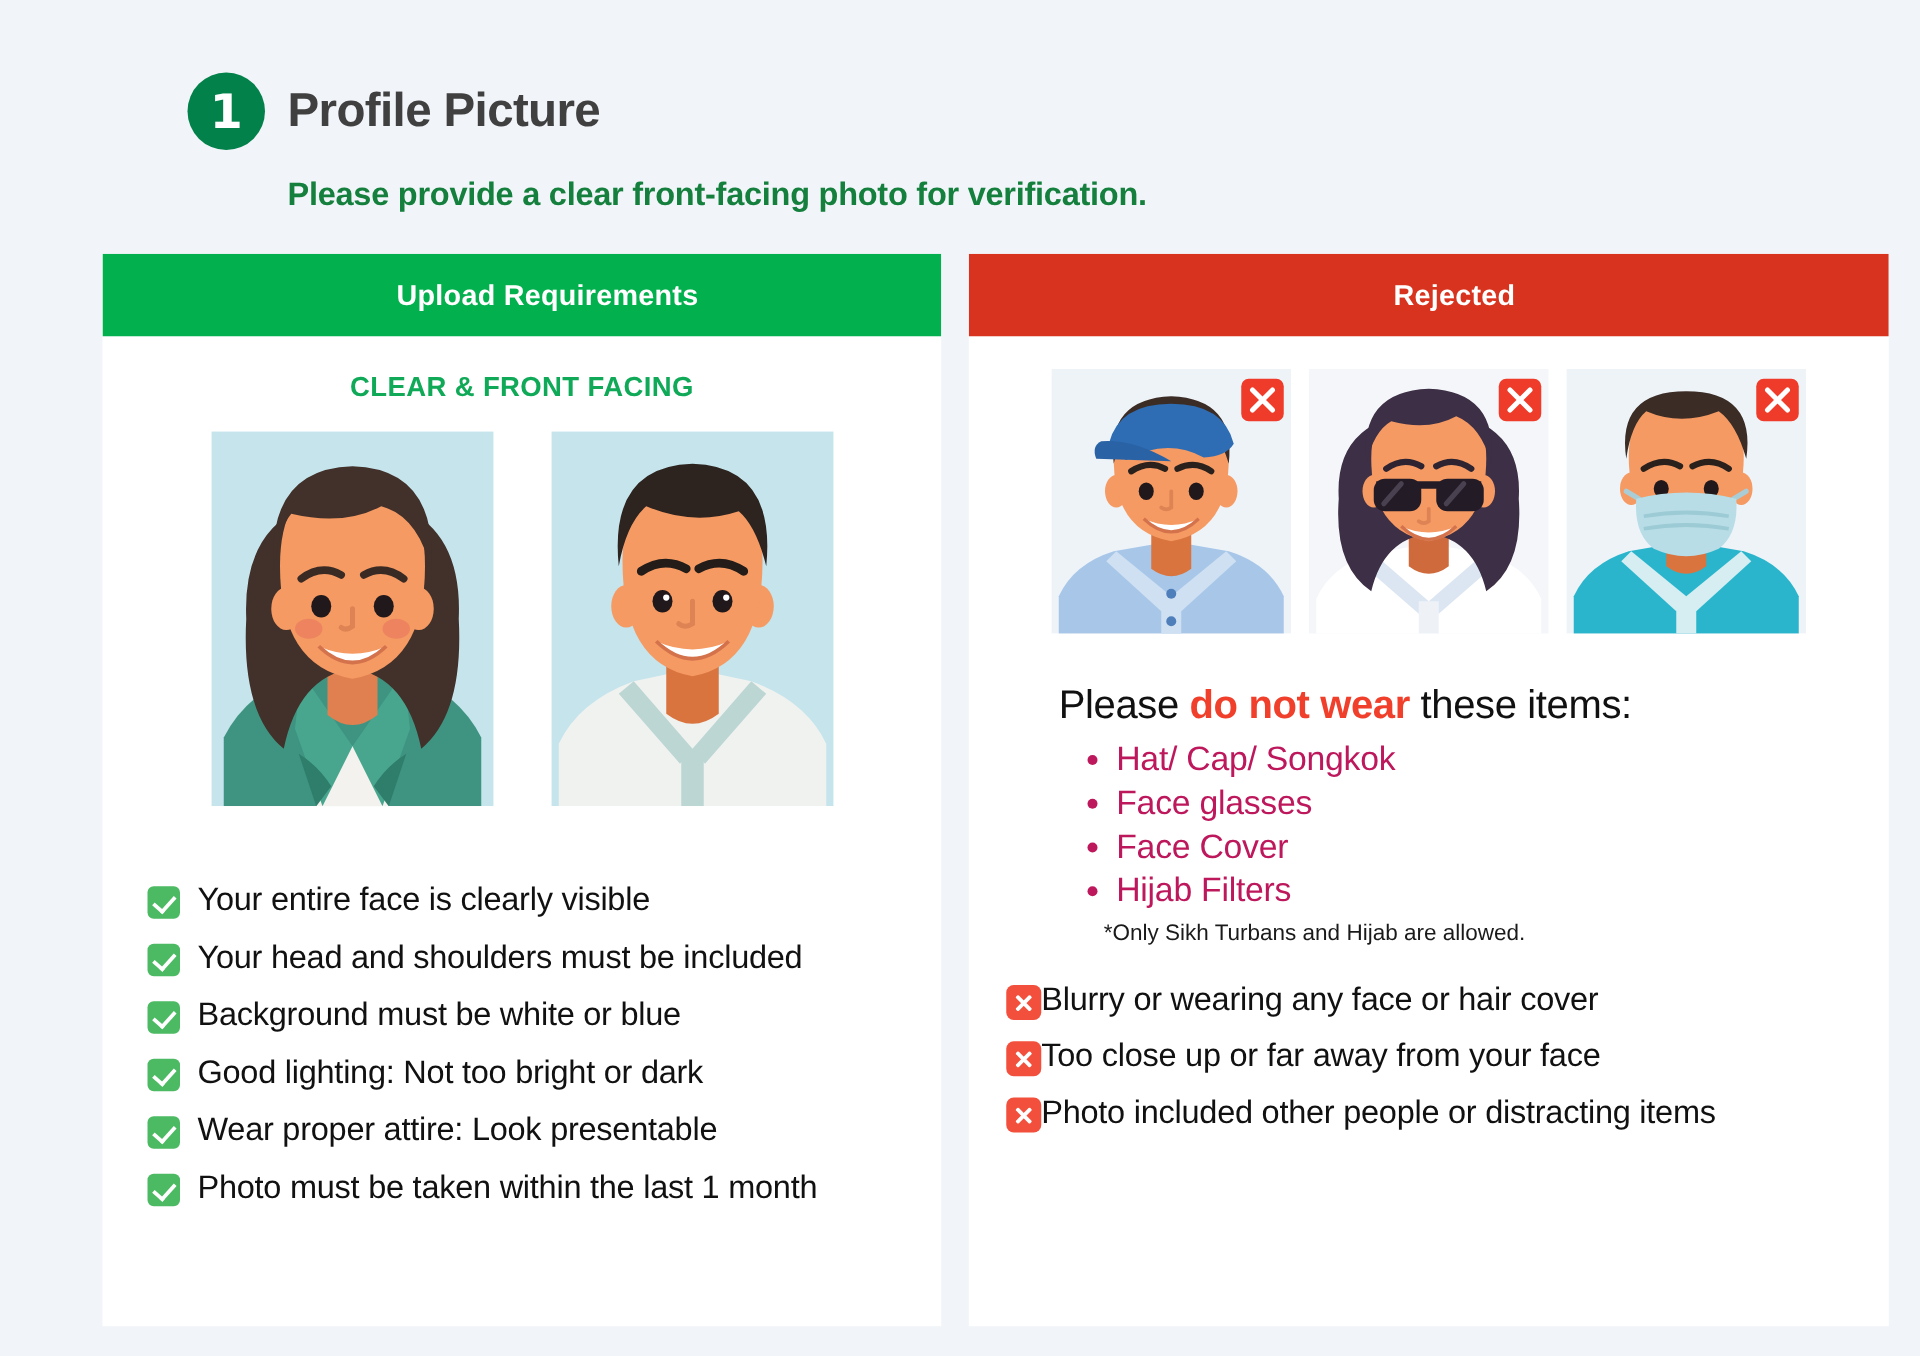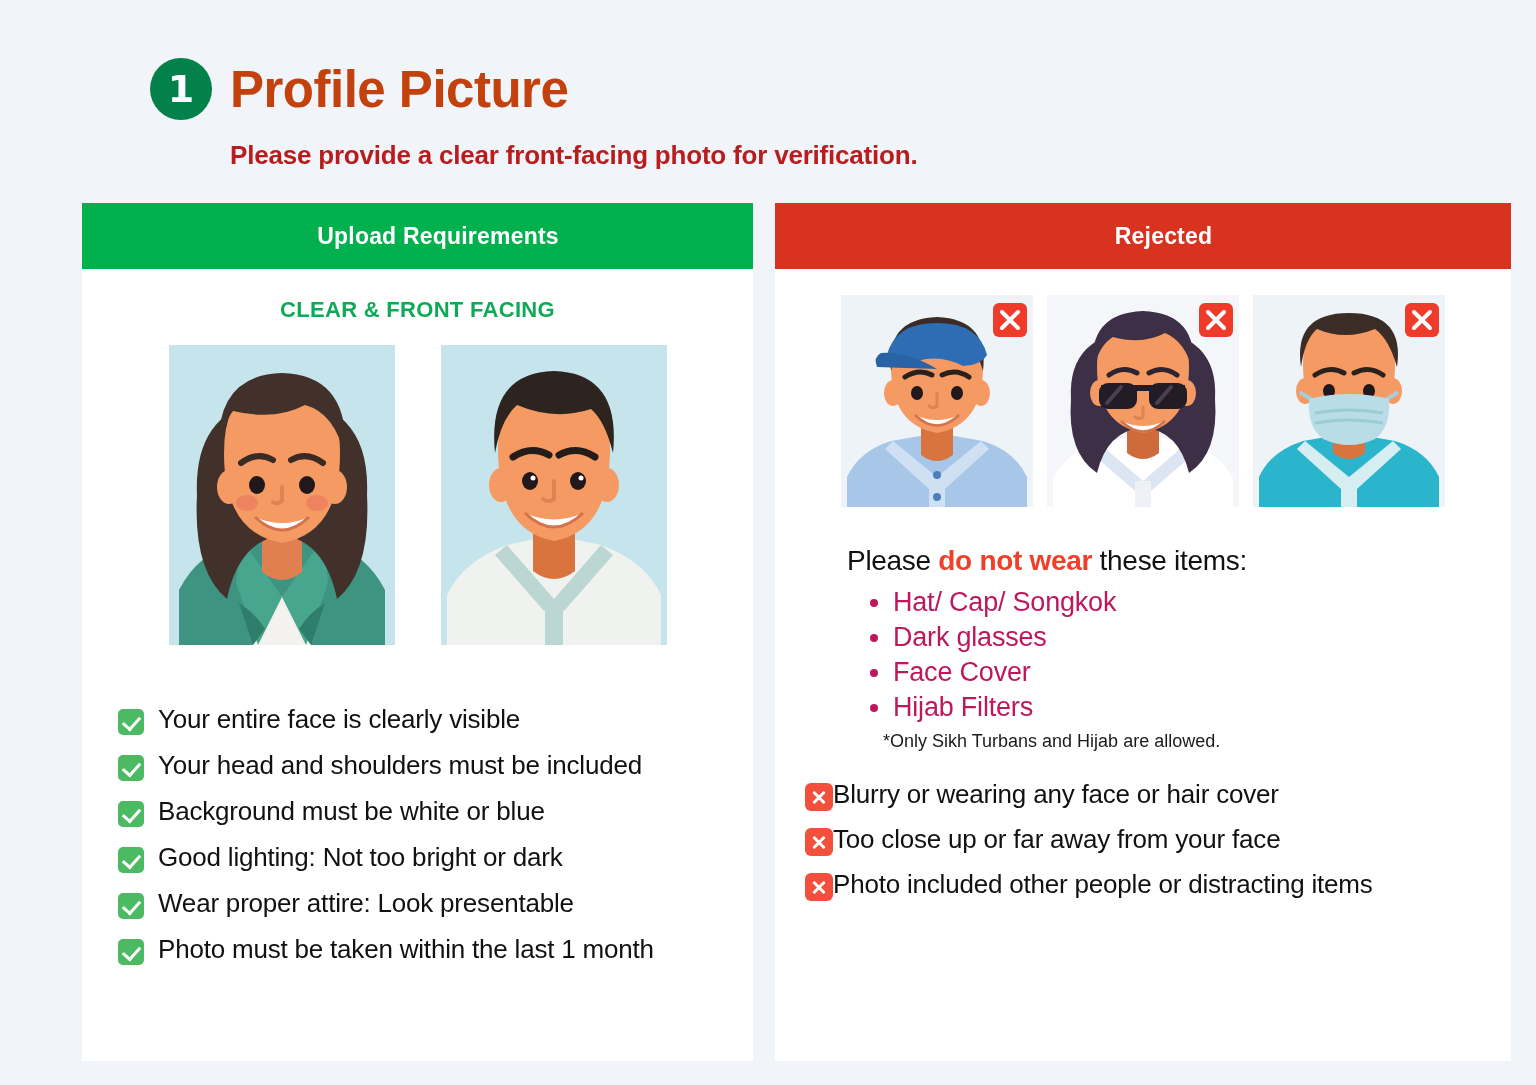--- a/index.html
+++ b/index.html
@@ -15,26 +15,26 @@
   .header { position: absolute; left: 150px; top: 58px; }
   .title-row { display: flex; align-items: center; gap: 18px; }
   .step-badge {
     width: 62px; height: 62px; border-radius: 50%;
     background: #03814a; color: #ffffff;
     display: flex; align-items: center; justify-content: center;
     font-size: 38px; font-weight: bold; line-height: 1;
     font-family: "DejaVu Sans", sans-serif;
   }
   .page-title {
-    color: #c2410c; font-size: 51px; font-weight: bold;
+    color: #404040; font-size: 38px; font-weight: bold;
     letter-spacing: -0.5px; line-height: 1;
   }
   .subtitle {
     margin-top: 20px; margin-left: 80px;
-    color: #b91c1c; font-size: 26px; font-weight: bold;
+    color: #15803d; font-size: 26px; font-weight: bold;
     letter-spacing: -0.2px;
     text-align: center;
   }
 
   
   .cards { position: absolute; left: 82px; top: 203px; width: 1364px; height: 858px; }
   .card {
     position: absolute; top: 0; height: 858px;
     background: #ffffff; overflow: hidden;
   }
@@ -72,21 +72,21 @@
     border-width: 0 3px 3px 0; transform: rotate(42deg);
   }
   .check-text { font-size: 26px; color: #111111; line-height: 1.15; letter-spacing: -0.2px; }
 
   
   .bad-photos { display: flex; justify-content: center; gap: 14px; margin-top: 26px; }
   .photo-bad { width: 192px; height: 212px; position: relative; overflow: hidden; }
 
   
   .dnw { margin: 38px 0 0 72px; }
-  .dnw-title { font-size: 28px; color: #111111; letter-spacing: -0.3px; }
+  .dnw-title { font-size: 32px; color: #111111; letter-spacing: -0.3px; }
   .dnw-title .red { color: #f0402c; font-weight: bold; }
   .dnw-list { margin: 8px 0 0 46px; }
   .dnw-list li { font-size: 27px; color: #be185d; line-height: 1.3; letter-spacing: -0.2px; }
   .dnw-note { margin: 6px 0 0 36px; font-size: 18px; color: #1a1a1a; }
 
   
   .rejectlist { margin: 26px 0 0 30px; }
   .rej-item { display: flex; align-items: flex-start; margin-bottom: 12px; }
   .xbox {
     flex: 0 0 auto; width: 28px; height: 28px; border-radius: 6px;
@@ -317,21 +317,21 @@
               <path d="M161 17 l16 16 M177 17 l-16 16" stroke="#ffffff" stroke-width="4" stroke-linecap="round"></path>
             </svg>
           </div>
 
         </div>
 
         <div class="dnw">
           <div class="dnw-title"><span>Please </span><span class="red">do not wear</span><span> these items:</span></div>
           <ul class="dnw-list">
             <li>Hat/ Cap/ Songkok</li>
-            <li>Dark glasses</li>
+            <li>Face glasses</li>
             <li>Face Cover</li>
             <li>Hijab Filters</li>
           </ul>
           <div class="dnw-note">*Only Sikh Turbans and Hijab are allowed.</div>
         </div>
 
         <div class="rejectlist">
           <div class="rej-item">
             <span class="xbox"></span>
             <span class="rej-text">Blurry or wearing any face or hair cover</span>

